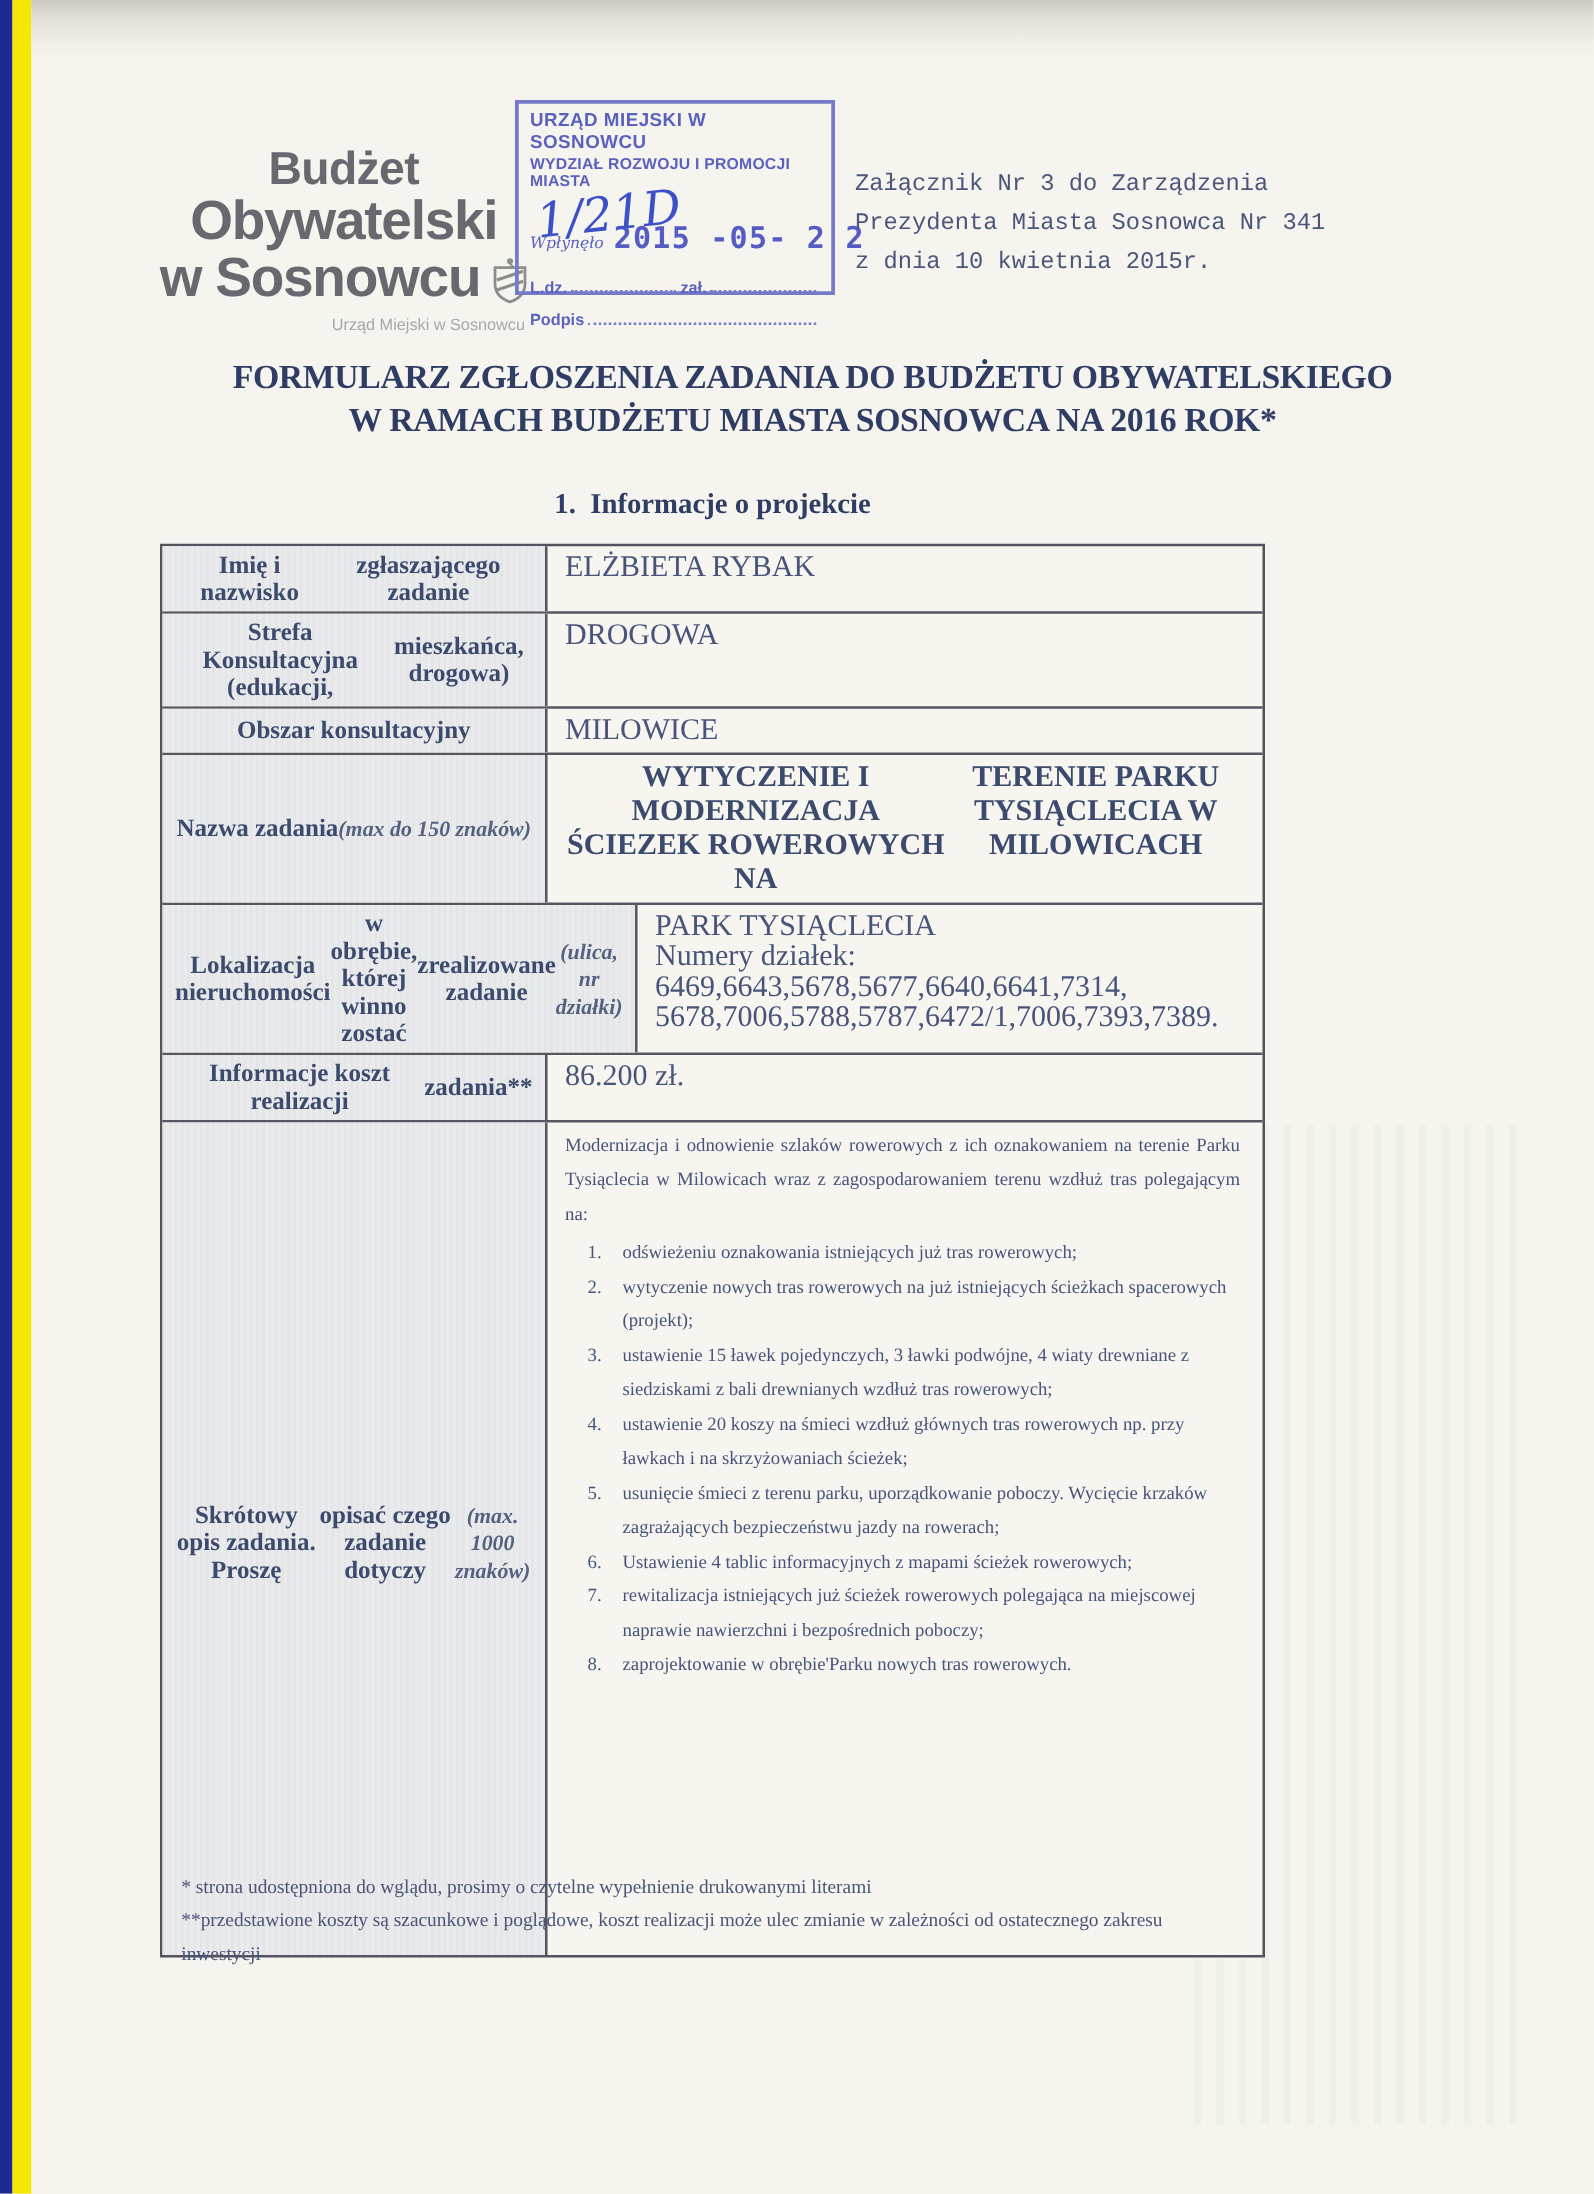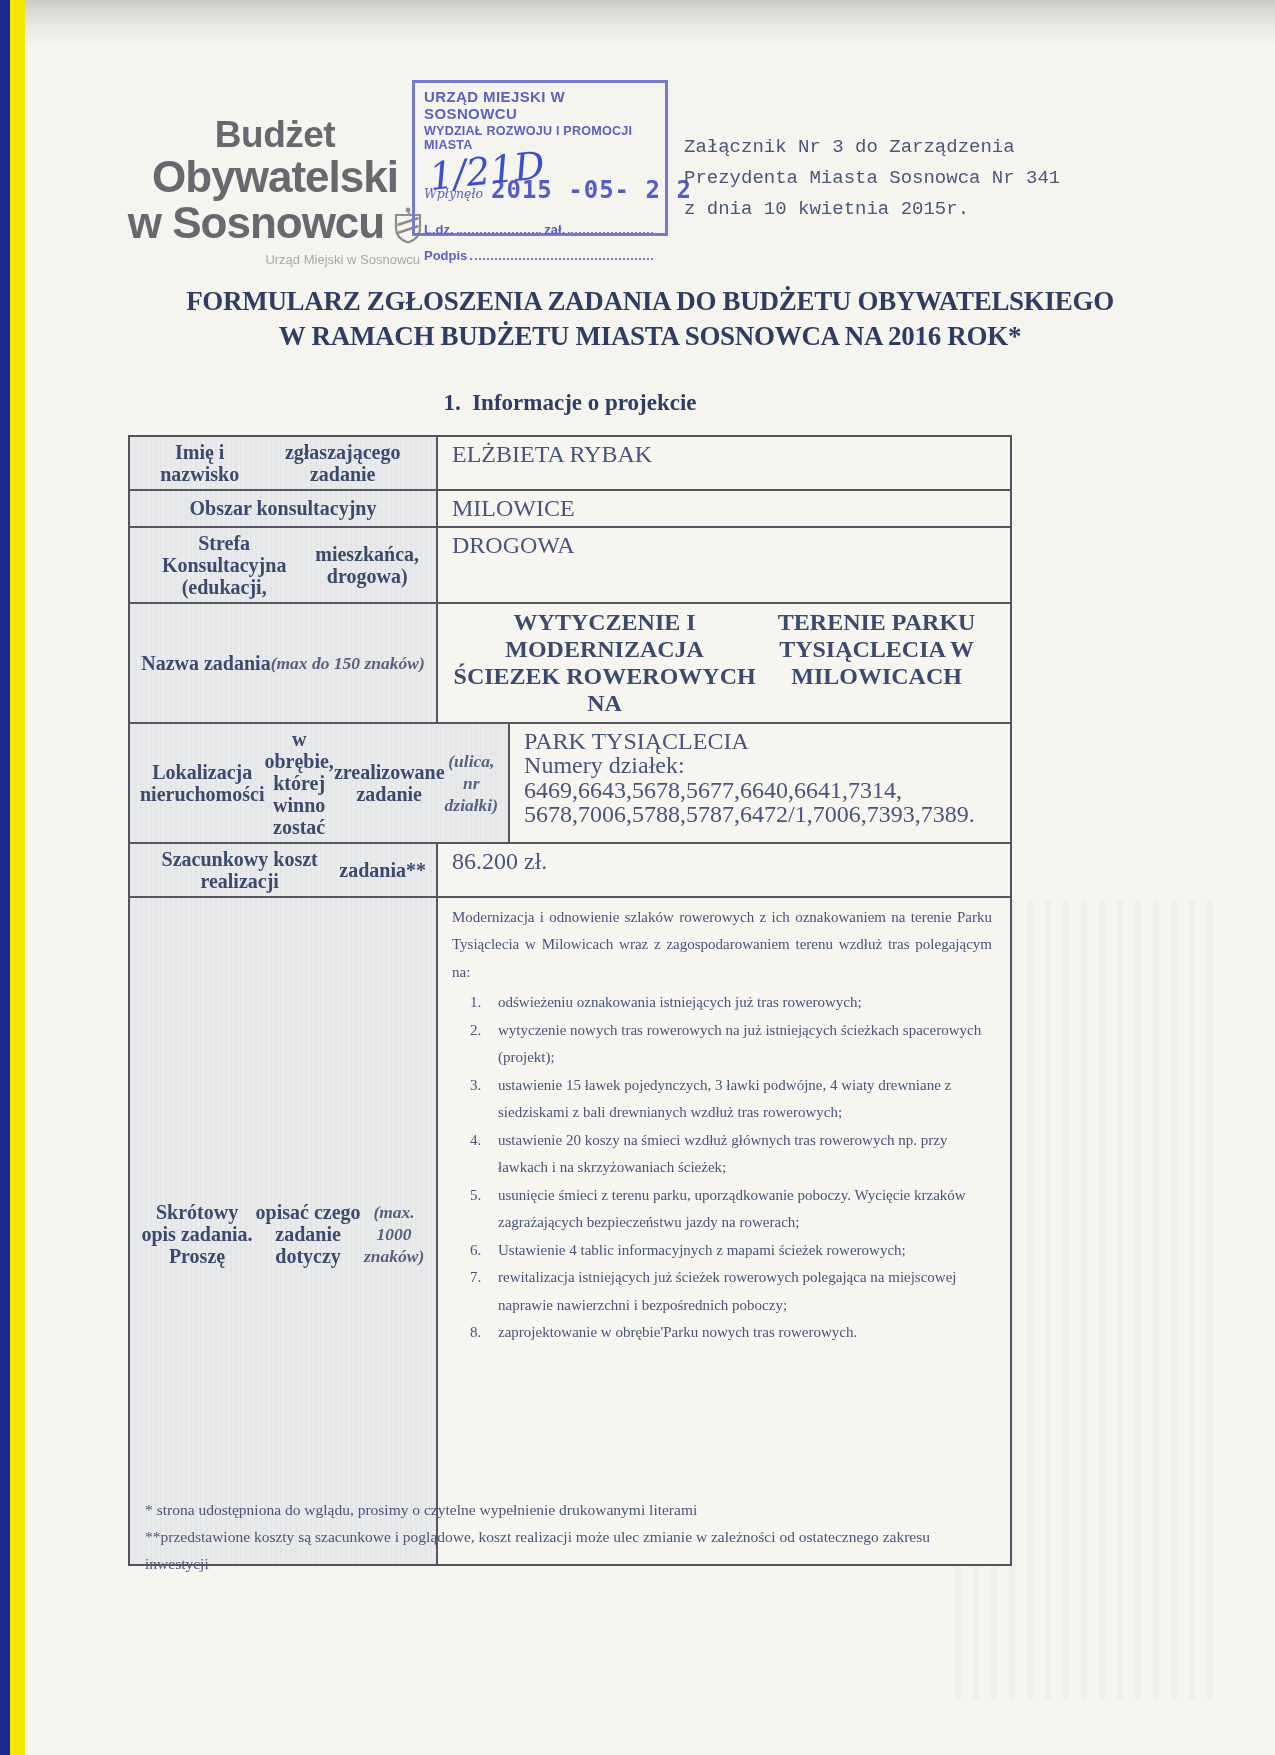--- a/index.html
+++ b/index.html
@@ -138,33 +138,33 @@
 <div class="ftable">
 
   <div class="trow r1">
     <div class="tlabel">
       <div>Imię i nazwisko</div>
       <div>zgłaszającego zadanie</div>
     </div>
     <div class="tvalue">ELŻBIETA RYBAK</div>
   </div>
 
-  <div class="trow r2">
-    <div class="tlabel">
-      <div>Obszar konsultacyjny</div>
-    </div>
-    <div class="tvalue">MILOWICE</div>
-  </div>
-
   <div class="trow r3">
     <div class="tlabel">
       <div>Strefa Konsultacyjna (edukacji,</div>
       <div>mieszkańca, drogowa)</div>
     </div>
     <div class="tvalue">DROGOWA</div>
+  </div>
+
+  <div class="trow r2">
+    <div class="tlabel">
+      <div>Obszar konsultacyjny</div>
+    </div>
+    <div class="tvalue">MILOWICE</div>
   </div>
 
   <div class="trow r4">
     <div class="tlabel">
       <div>Nazwa zadania</div>
       <div class="tnote">(max do 150 znaków)</div>
     </div>
     <div class="tvalue centered">
       <div>WYTYCZENIE I MODERNIZACJA ŚCIEZEK ROWEROWYCH NA</div>
       <div>TERENIE PARKU TYSIĄCLECIA W MILOWICACH</div>
@@ -180,21 +180,21 @@
     </div>
     <div class="tvalue">
       <div>PARK TYSIĄCLECIA</div>
       <div>Numery działek: 6469,6643,5678,5677,6640,6641,7314,</div>
       <div>5678,7006,5788,5787,6472/1,7006,7393,7389.</div>
     </div>
   </div>
 
   <div class="trow r6">
     <div class="tlabel">
-      <div>Szacunkowy koszt realizacji</div>
+      <div>Informacje koszt realizacji</div>
       <div>zadania**</div>
     </div>
     <div class="tvalue">86.200 zł.</div>
   </div>
 
   <div class="trow r7">
     <div class="tlabel toppad">
       <div>Skrótowy opis zadania. Proszę</div>
       <div>opisać czego zadanie dotyczy</div>
       <div class="tnote">(max. 1000 znaków)</div>

